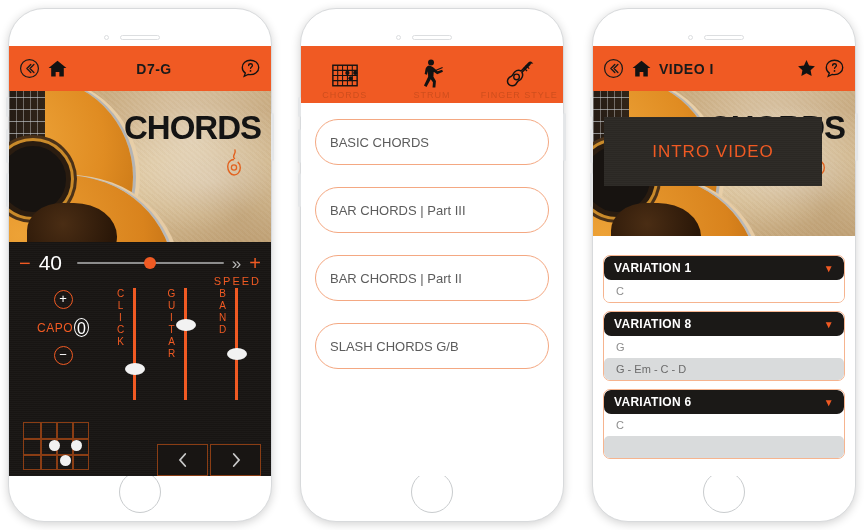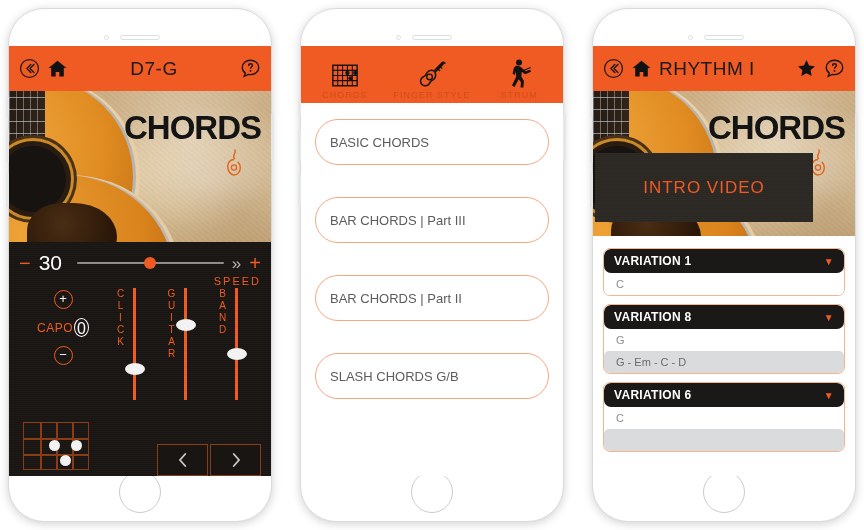--- a/index.html
+++ b/index.html
@@ -62,22 +62,22 @@
   }
 
   
   .appbar {
     height: 45px; background: #f05a23;
     display: flex; align-items: center;
     padding: 0 10px; gap: 7px;
     position: relative;
   }
   .appbar .title {
-    font-size: 19px; color: #1a1a1a; letter-spacing: .5px;
-    font-weight: 400; white-space: nowrap;
+    font-size: 14px; color: #1a1a1a; letter-spacing: .5px;
+    font-weight: 700; white-space: nowrap;
   }
   .ic { display: inline-flex; align-items: center; justify-content: center; }
   .ic svg { display: block; }
   .spacer { flex: 1 1 auto; }
 
   
   .hero {
     position: relative; height: 151px; overflow: hidden;
     background:
       radial-gradient(ellipse 60% 50% at 78% 60%, #efe0c4 0%, #e3cda5 45%, #cbae83 100%),
@@ -241,39 +241,39 @@
     flex: 1; display: flex; flex-direction: column;
     align-items: center; justify-content: flex-end;
     padding-bottom: 3px; gap: 2px;
   }
   .tab .tlabel {
     font-size: 9px; letter-spacing: 1px;
     color: #cf4e1d;
   }
   .listwrap { padding: 16px 14px 0; }
   .pill {
-    height: 46px; margin-bottom: 32px;
+    height: 46px; margin-bottom: 22px;
     border: 1px solid #f4a882; border-radius: 24px;
     display: flex; align-items: center;
     padding: 0 14px;
     font-size: 13px; color: #5c5c5c;
     background: #ffffff;
   }
 
   
   .hero3 { position: relative; height: 145px; overflow: hidden; }
   .videobox {
-    position: absolute; left: 2px; top: 26px;
+    position: absolute; left: 11px; top: 26px;
     width: 218px; height: 69px;
     background: #2b2824;
     background-image: repeating-linear-gradient(0deg, rgba(255,255,255,.02) 0 1px, rgba(0,0,0,0) 1px 2px);
     display: flex; align-items: center; justify-content: center;
-    color: #f05a23; font-size: 17px; letter-spacing: 1px; margin-top: 36px;
-  }
-  .varwrap { padding: 12px 10px 0; }
+    color: #f05a23; font-size: 17px; letter-spacing: 1px;
+  }
+  .varwrap { padding: 19px 10px 0; }
   .varblock {
     border: 1px solid #f6b48f; border-radius: 7px;
     margin-bottom: 8px; overflow: hidden; background: #fff;
   }
   .varhead {
     background: #1b1917; color: #ffffff;
     height: 24px; border-radius: 7px;
     display: flex; align-items: center; justify-content: space-between;
     padding: 0 10px; font-size: 12px; font-weight: 700;
     letter-spacing: .3px;
@@ -352,21 +352,21 @@
             <path d="M11 10.5c-3.6 0-6.3 3-6.3 7S7.4 26 11 26s6.3-3.3 6.3-7.3c0-2.4-1-4.5-2.6-5.8" fill="none" stroke="#e2621f" stroke-width="1.4"></path>
             <circle cx="11" cy="18.5" r="2.6" fill="none" stroke="#e2621f" stroke-width="1.3"></circle>
           </svg>
         </div>
       </div>
 
       <div class="panel">
 
         <div class="speedrow">
           <span class="minus">−</span>
-          <span class="speedval">30</span>
+          <span class="speedval">40</span>
           <span class="trackwrap">
             <span class="track"></span>
             <span class="knob"></span>
           </span>
           <span class="dblchev">»</span>
           <span class="plus">+</span>
         </div>
         <div class="speedlabel">SPEED</div>
 
         <div class="capoCol">
@@ -446,38 +446,38 @@
               <circle cx="17.6" cy="10.2" r="2.3" fill="#121212"></circle>
               <circle cx="26" cy="10.2" r="2.3" fill="#121212"></circle>
               <circle cx="21" cy="16" r="2.3" fill="#121212"></circle>
             </svg>
           </span>
           <span class="tlabel">CHORDS</span>
         </div>
 
         <div class="tab">
           <span class="ic">
+            <svg width="27" height="29" viewBox="0 0 28 30">
+              <circle cx="13.5" cy="3.6" r="3.1" fill="#121212"></circle>
+              <path d="M11.4 6.6c-2 .5-3.3 2-3.6 4l-.9 5 2.4.7 1-3.6.2 5.6-4.3 9.2 2.6 1.4 4.4-8 2.3 3.1-.4 5.5h2.9l.6-6.6-2.6-4.6.3-5.2 3.6 2.6 6-2.4-.9-2.3-4.7 1.6-4.3-3.9c-.9-.8-1.9-1.4-4.6-2.1z" fill="#121212"></path>
+              <path d="M14.5 13.4l11-4.6" stroke="#121212" stroke-width="1.1"></path>
+            </svg>
+          </span>
+          <span class="tlabel">STRUM</span>
+        </div>
+
+        <div class="tab">
+          <span class="ic">
             <svg width="30" height="27" viewBox="0 0 32 28">
               <path d="M29.5 1.6c-.8-.9-2-.8-2.8 0l-8.4 8.6c-2.3-1-5-.6-6.9 1.2-1.4 1.3-1.6 2.6-2.6 3.7-.8.9-2.2 1.2-3.3 2.2-2.1 1.8-2.4 5-.5 7.1 1.9 2.1 5.2 2.2 7.3.4 1.1-1 1.5-2.3 2.3-3.3 1-1.1 2.4-1.4 3.6-2.8 1.8-2 2.1-4.7 1-7l8.3-8.5c.8-.8.8-1.8 0-1.6z" fill="none" stroke="#121212" stroke-width="1.6"></path>
               <circle cx="13.4" cy="16.6" r="3" fill="none" stroke="#121212" stroke-width="1.4"></circle>
               <path d="M21 6.8l3.6 3.4M23.3 4.3l3.6 3.4" stroke="#121212" stroke-width="1.3"></path>
             </svg>
           </span>
           <span class="tlabel">FINGER STYLE</span>
-        </div>
-
-        <div class="tab">
-          <span class="ic">
-            <svg width="27" height="29" viewBox="0 0 28 30">
-              <circle cx="13.5" cy="3.6" r="3.1" fill="#121212"></circle>
-              <path d="M11.4 6.6c-2 .5-3.3 2-3.6 4l-.9 5 2.4.7 1-3.6.2 5.6-4.3 9.2 2.6 1.4 4.4-8 2.3 3.1-.4 5.5h2.9l.6-6.6-2.6-4.6.3-5.2 3.6 2.6 6-2.4-.9-2.3-4.7 1.6-4.3-3.9c-.9-.8-1.9-1.4-4.6-2.1z" fill="#121212"></path>
-              <path d="M14.5 13.4l11-4.6" stroke="#121212" stroke-width="1.1"></path>
-            </svg>
-          </span>
-          <span class="tlabel">STRUM</span>
         </div>
 
       </div>
 
       <div class="listwrap">
         <div class="pill">BASIC CHORDS</div>
         <div class="pill">BAR CHORDS | Part III</div>
         <div class="pill">BAR CHORDS | Part II</div>
         <div class="pill">SLASH CHORDS G/B</div>
       </div>
@@ -500,21 +500,21 @@
           <svg width="21" height="21" viewBox="0 0 24 24">
             <circle cx="12" cy="12" r="10.2" fill="none" stroke="#1a1a1a" stroke-width="1.4"></circle>
             <path d="M13.5 7.5 9 12l4.5 4.5M17 7.5 12.5 12l4.5 4.5" fill="none" stroke="#1a1a1a" stroke-width="1.6" stroke-linecap="round" stroke-linejoin="round"></path>
           </svg>
         </span>
         <span class="ic">
           <svg width="21" height="21" viewBox="0 0 24 24">
             <path d="M12 3 1.8 11.4h3V21h5.1v-5.1h4.2V21h5.1v-9.6h3z" fill="#121212"></path>
           </svg>
         </span>
-        <span class="title">RHYTHM I</span>
+        <span class="title">VIDEO I</span>
         <span class="spacer"></span>
         <span class="ic">
           <svg width="21" height="21" viewBox="0 0 24 24">
             <path d="M12 2.4l2.9 6.1 6.7.9-4.9 4.6 1.2 6.6-5.9-3.2-5.9 3.2 1.2-6.6L2.4 9.4l6.7-.9z" fill="#121212"></path>
           </svg>
         </span>
         <span class="ic">
           <svg width="21" height="21" viewBox="0 0 24 24">
             <path d="M12 2.6c5.3 0 9.4 3.6 9.4 8.2 0 4.6-4.1 8.2-9.4 8.2-.9 0-1.8-.1-2.6-.3l-4.6 2.2 1.3-3.6C3.8 15.8 2.6 13.4 2.6 10.8c0-4.6 4.1-8.2 9.4-8.2z" fill="none" stroke="#121212" stroke-width="1.5"></path>
             <path d="M9.9 8.6c0-1.2 1-2 2.2-2s2.1.8 2.1 1.9c0 1.8-2.1 1.7-2.1 3.3" fill="none" stroke="#121212" stroke-width="1.5" stroke-linecap="round"></path>

